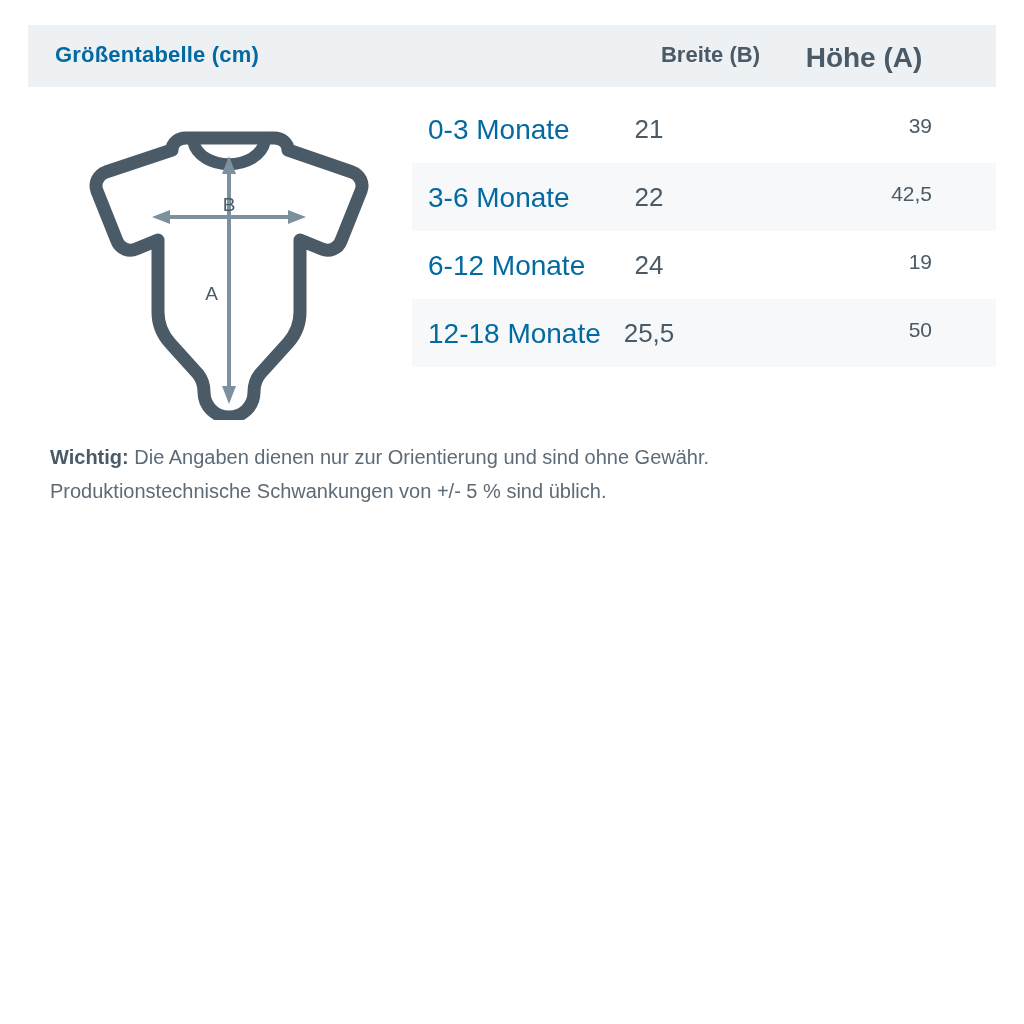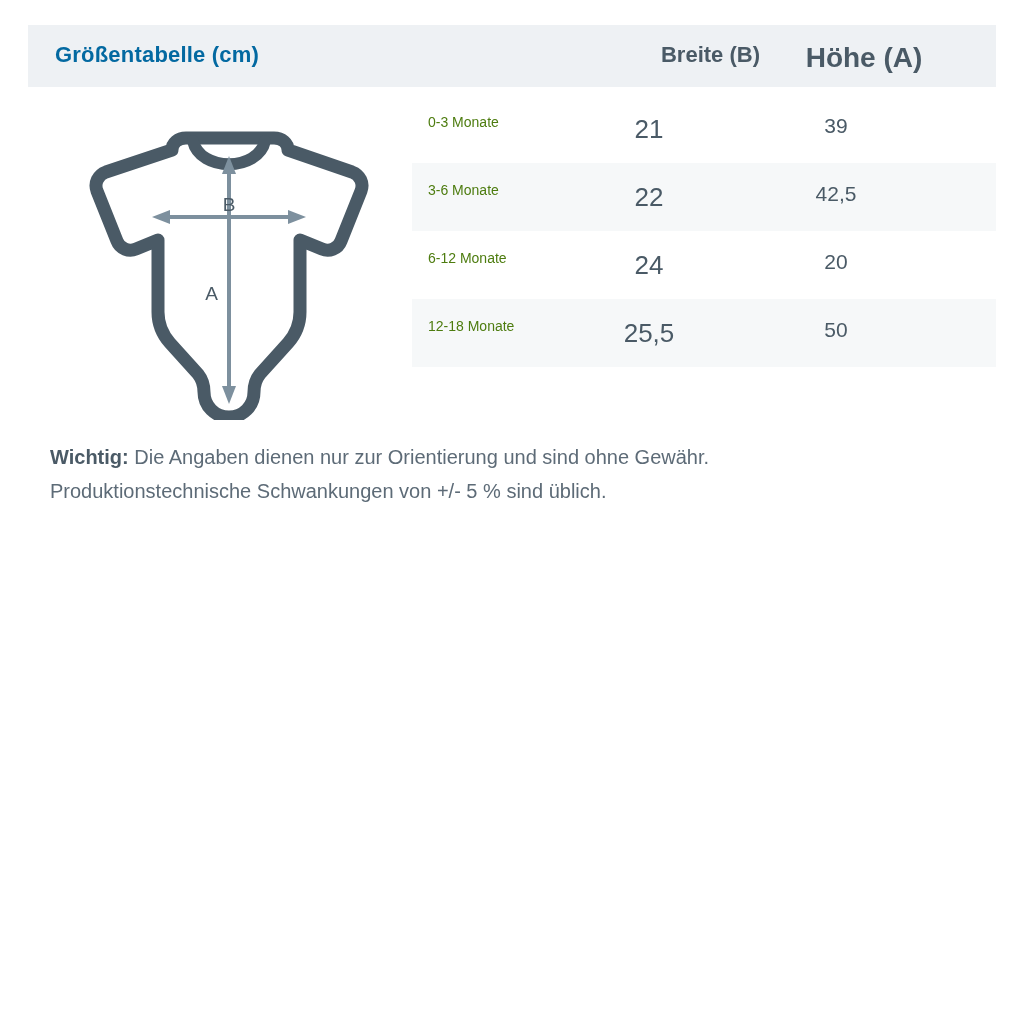--- a/index.html
+++ b/index.html
@@ -76,38 +76,38 @@
     height: 68px;
     box-sizing: border-box;
   }
   .row.alt {
     background: #f6f8f9;
   }
   .row .cell-size {
     position: absolute;
     left: 16px;
     top: 19px;
-    font-size: 14px;
-    color: #4d7c0f;
+    font-size: 28px;
+    color: #0369a1;
   }
   .row .cell-b {
     position: absolute;
     left: 154px;
     top: 19px;
     width: 166px;
     text-align: center;
     font-size: 26px;
     color: #4a5a66;
   }
   .row .cell-a {
     position: absolute;
     left: 328px;
     top: 19px;
     width: 192px;
-    text-align: center;
+    text-align: right;
     font-size: 21px;
     color: #4a5a66;
   }
 
   
   .illustration {
     position: absolute;
     left: 60px;
     top: 110px;
     width: 340px;
@@ -189,21 +189,21 @@
       <div class="cell-a">39</div>
     </div>
     <div class="row alt">
       <div class="cell-size">3-6 Monate</div>
       <div class="cell-b">22</div>
       <div class="cell-a">42,5</div>
     </div>
     <div class="row">
       <div class="cell-size">6-12 Monate</div>
       <div class="cell-b">24</div>
-      <div class="cell-a">20</div>
+      <div class="cell-a">19</div>
     </div>
     <div class="row alt">
       <div class="cell-size">12-18 Monate</div>
       <div class="cell-b">25,5</div>
       <div class="cell-a">50</div>
     </div>
   </div>
 
   <div class="note">
     <span><b>Wichtig:</b><span> Die Angaben dienen nur zur Orientierung und sind ohne Gewähr.</span></span><br>

